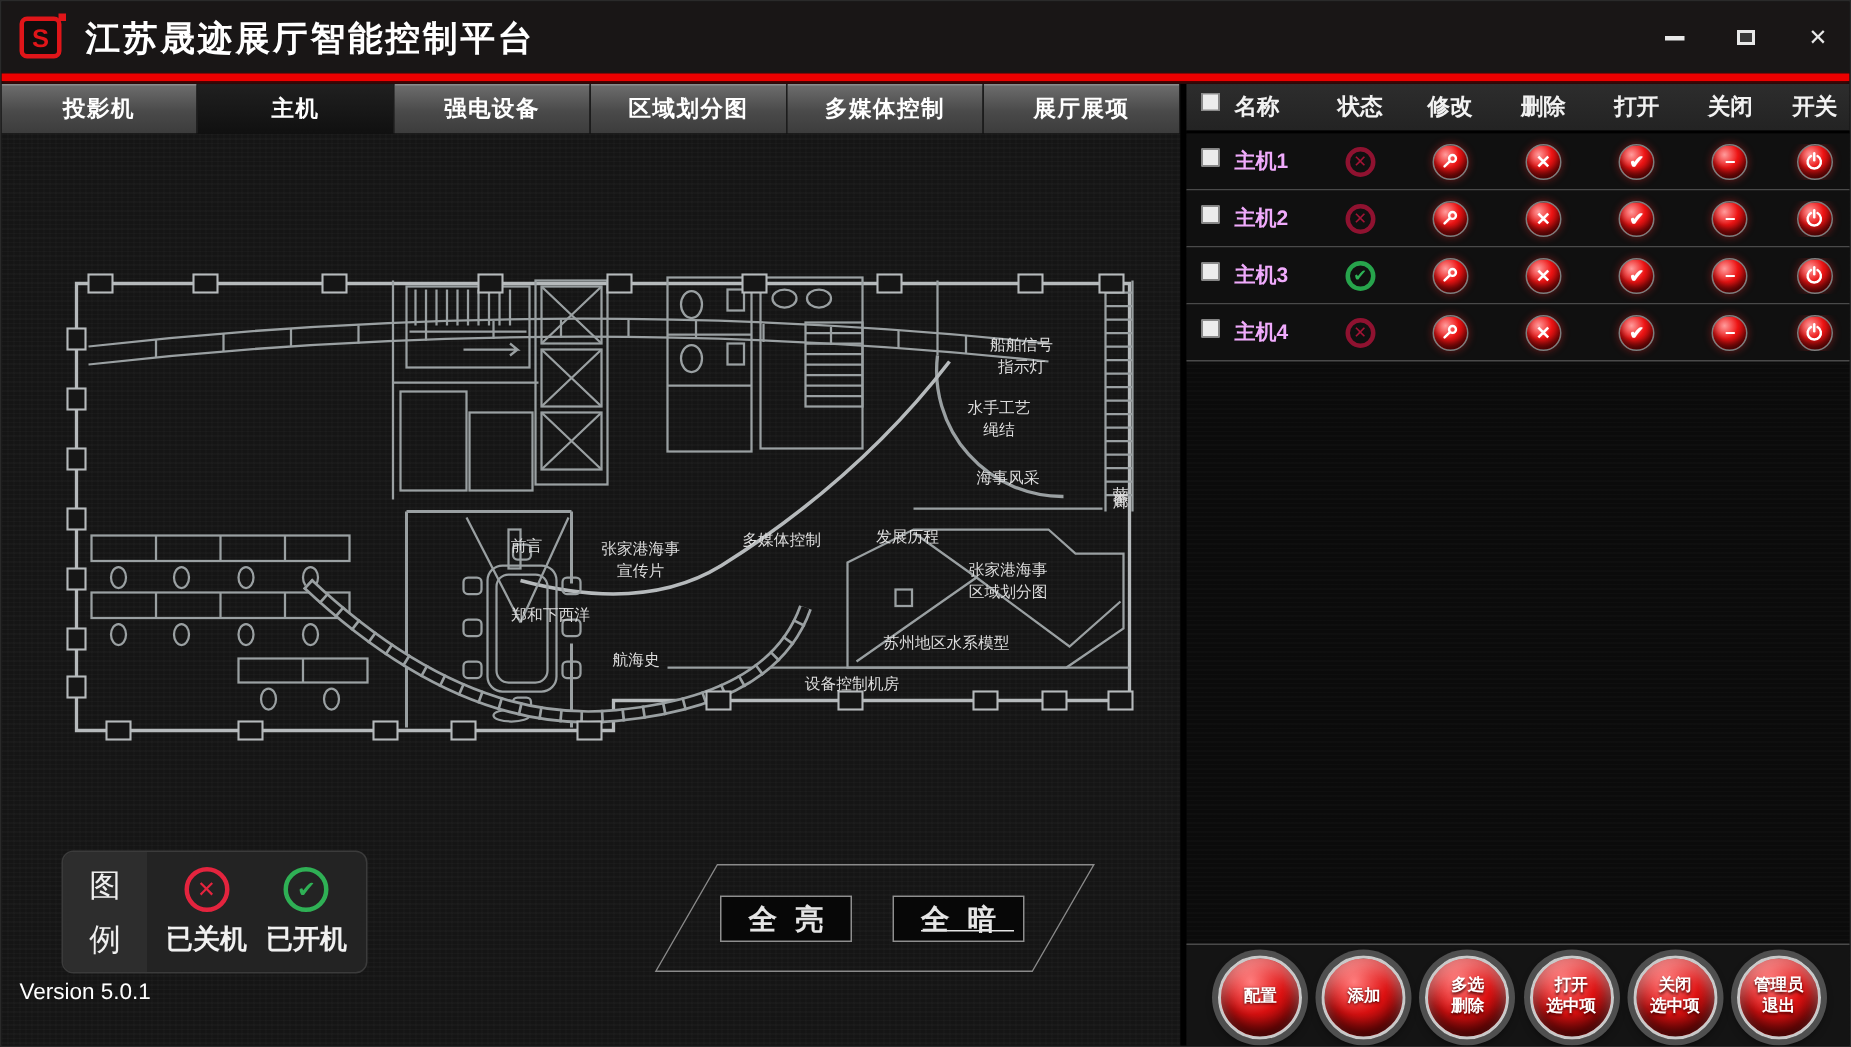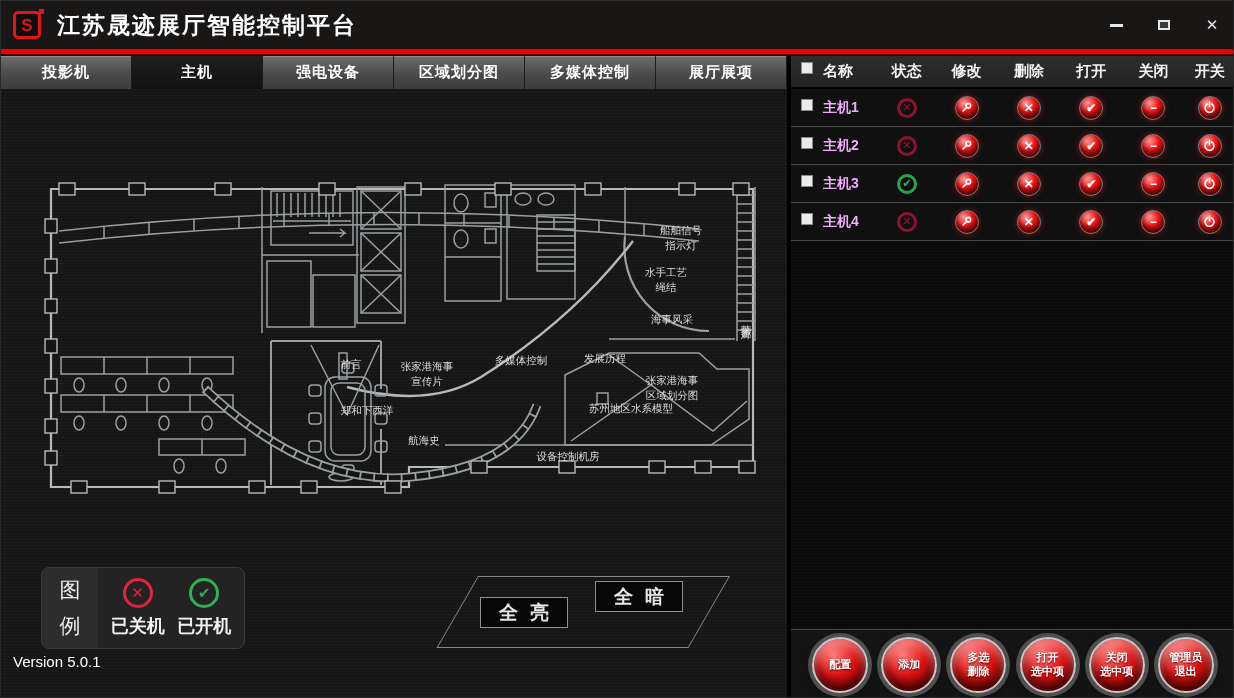--- a/index.html
+++ b/index.html
@@ -60,21 +60,21 @@
 
   .version { position:absolute; left:12px; top:564px; color:#fff; font-size:15px; }
 
   
   .para { position:absolute; left:477px; top:487px; width:252px; height:72px;
           border:1.5px solid #8a8a8a; transform:skewX(-30deg); transform-origin:top left; }
   .scene-btn { position:absolute; width:88px; height:31px; background:#070707; border:1.5px solid #8f8f8f;
                color:#e5e5e5; font-size:19px; font-weight:bold; display:flex; align-items:center;
                justify-content:center; letter-spacing:12px; text-indent:12px; cursor:pointer; }
   .scene-bright { left:479px; top:508px; }
-  .scene-dark   { left:594px; top:492px; }
+  .scene-dark   { left:594px; top:508px;text-decoration:underline; }
 
   
   .right-panel { position:absolute; left:786px; top:55px; width:448px; height:643px; background:#0b0b0b;
                  background-image:repeating-linear-gradient(0deg, rgba(255,255,255,0.015) 0 1px, transparent 1px 3px);
                  display:flex; flex-direction:column; border-left:4px solid #000; }
   .thead { height:33px; background:linear-gradient(180deg,#2d2d2d,#232323); display:flex; align-items:center;
            color:#f2f2f2; font-size:15px; font-weight:bold; border-bottom:2px solid #000; }
   .trow { height:38px; display:flex; align-items:center; border-bottom:1.5px solid #4a4a4a; background:#101010; }
   .cell { display:flex; align-items:flex-start; justify-content:center; }
   .c-name { width:88px; justify-content:flex-start; padding-left:10px; gap:10px; }
@@ -267,21 +267,21 @@
     <div class="fp-label vertical" style="left:745px; top:230px;">荣誉廊</div>
     <div class="fp-label" style="left:350px; top:268px;">前言</div>
     <div class="fp-label" style="left:426px; top:270px;">张家港海事
 宣传片</div>
     <div class="fp-label" style="left:366px; top:314px;">郑和下西洋</div>
     <div class="fp-label" style="left:520px; top:264px;">多媒体控制</div>
     <div class="fp-label" style="left:604px; top:262px;">发展历程</div>
     <div class="fp-label" style="left:423px; top:344px;">航海史</div>
     <div class="fp-label" style="left:671px; top:284px;">张家港海事
 区域划分图</div>
-    <div class="fp-label" style="left:630px; top:312px;">苏州地区水系模型</div>
+    <div class="fp-label" style="left:630px; top:333px;">苏州地区水系模型</div>
     <div class="fp-label" style="left:555px; top:360px;margin-left:12px;">设备控制机房</div>
 
     <div class="legend">
       <div class="legend-title">
         <span>图</span>
         <span>例</span>
       </div>
       <div class="legend-items">
         <div class="legend-item">
           <span class="lg-icon" data-state="off"></span>

